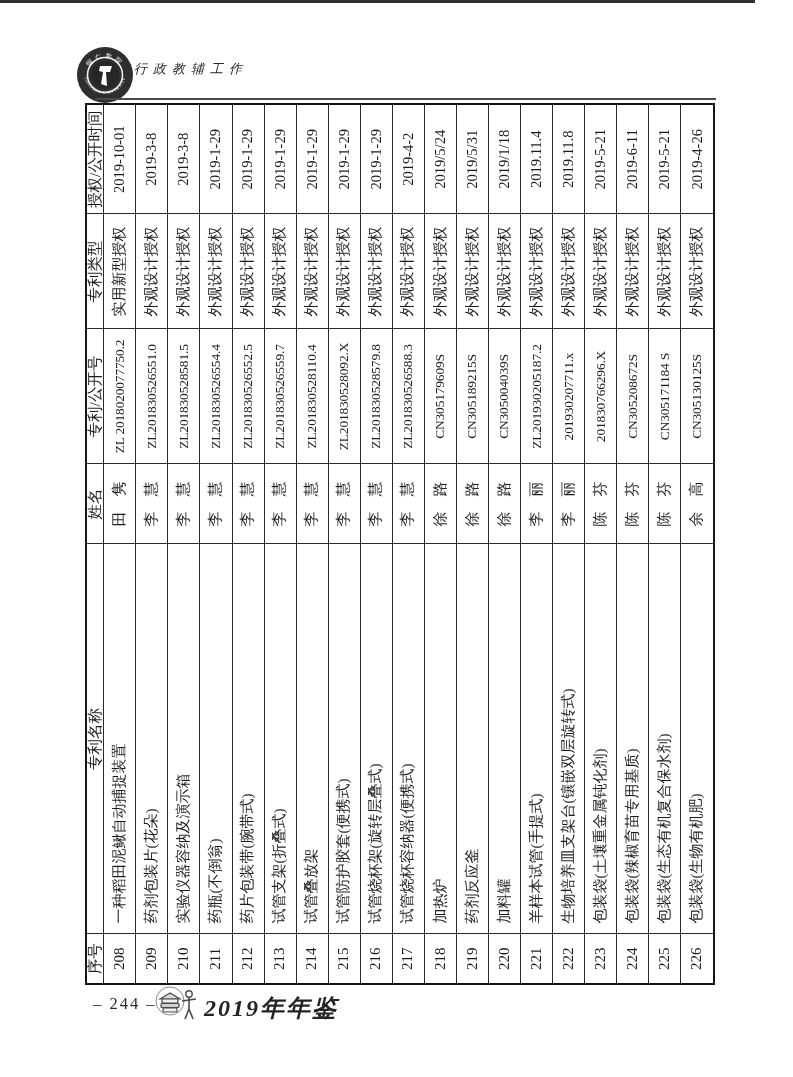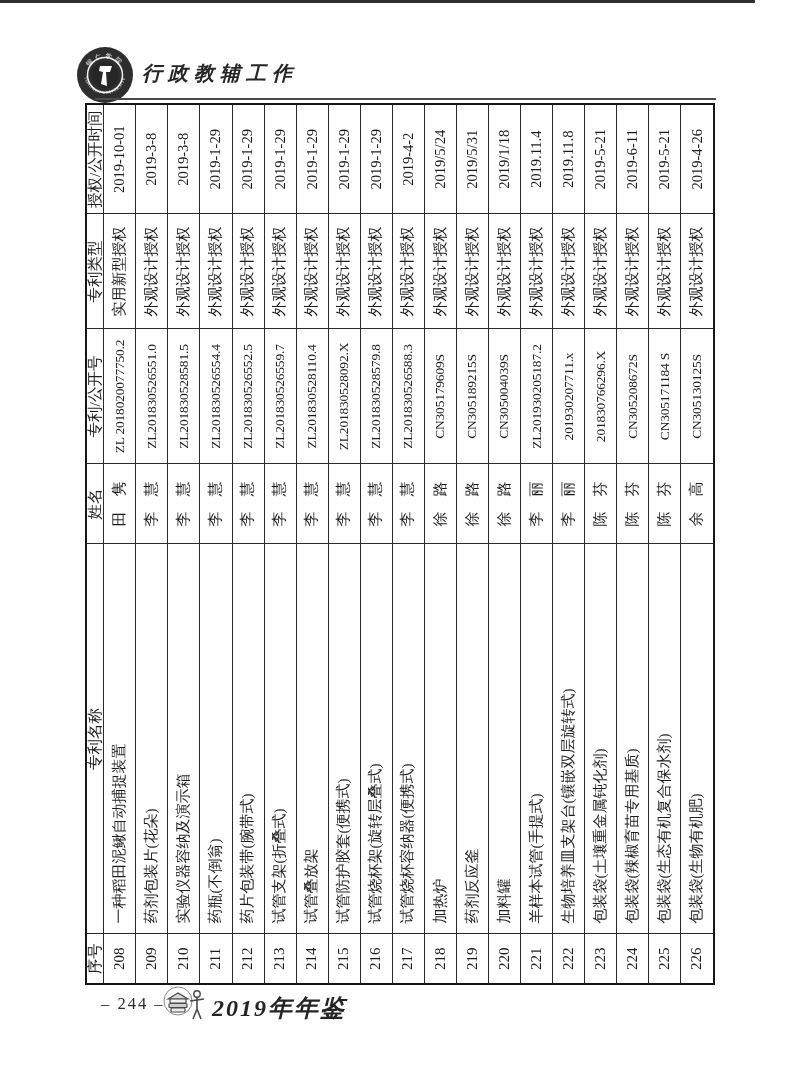--- a/index.html
+++ b/index.html
@@ -8,22 +8,22 @@
     background:#ffffff;color:#1f1f1f;
     font-family:"Liberation Serif","DejaVu Serif",serif;
   }
   
   .scan-edge{position:absolute;left:0;top:0;width:755px;height:3px;background:#2f2f2f;}
 
   
   .page-header{position:absolute;left:0;top:0;width:793px;height:110px;}
   .seal{position:absolute;left:76px;top:46px;width:58px;height:58px;}
   .section-title{
-    position:absolute;left:142px;top:60px;
-    font-size:20px;font-style:italic;font-weight:700;letter-spacing:6px;color:#262626;
+    position:absolute;left:134px;top:60px;
+    font-size:13px;font-style:italic;font-weight:400;letter-spacing:6px;color:#262626;
   }
   .header-rule{position:absolute;left:95px;top:98px;width:621px;height:2px;background:#4a4a4a;}
 
   
   .table-stage{position:absolute;left:85px;top:105px;width:630px;height:880px;}
   .table-rotor{
     position:absolute;left:0;top:0;width:880px;height:630px;
     transform-origin:0 0;
     transform:rotate(-90deg) translateX(-880px);
   }
@@ -36,21 +36,21 @@
     font-weight:normal;text-align:center;vertical-align:middle;
     font-size:15px;line-height:1.05;color:#1c1c1c;
     padding:0 2px;white-space:nowrap;overflow:hidden;
   }
   table.patents td.c-patent-name{text-align:left;padding-left:10px;}
   table.patents td.c-patent-number{font-size:13.5px;letter-spacing:-0.2px;}
   table.patents td.c-grant-date{font-size:14.5px;}
   table.patents th{font-size:15.5px;}
 
   
-  .page-footer{position:absolute;left:8px;top:985px;width:661px;height:60px;}
+  .page-footer{position:absolute;left:0;top:985px;width:661px;height:60px;}
   .page-number{
     position:absolute;left:93px;top:9px;font-size:16.5px;letter-spacing:2px;color:#2a2a2a;
   }
   .mascot{position:absolute;left:154px;top:0px;width:46px;height:40px;}
   .yearbook-label{
     position:absolute;left:204px;top:7px;
     font-size:24px;font-style:italic;font-weight:bold;letter-spacing:2px;color:#242424;
   }
 </style>
 </head>

